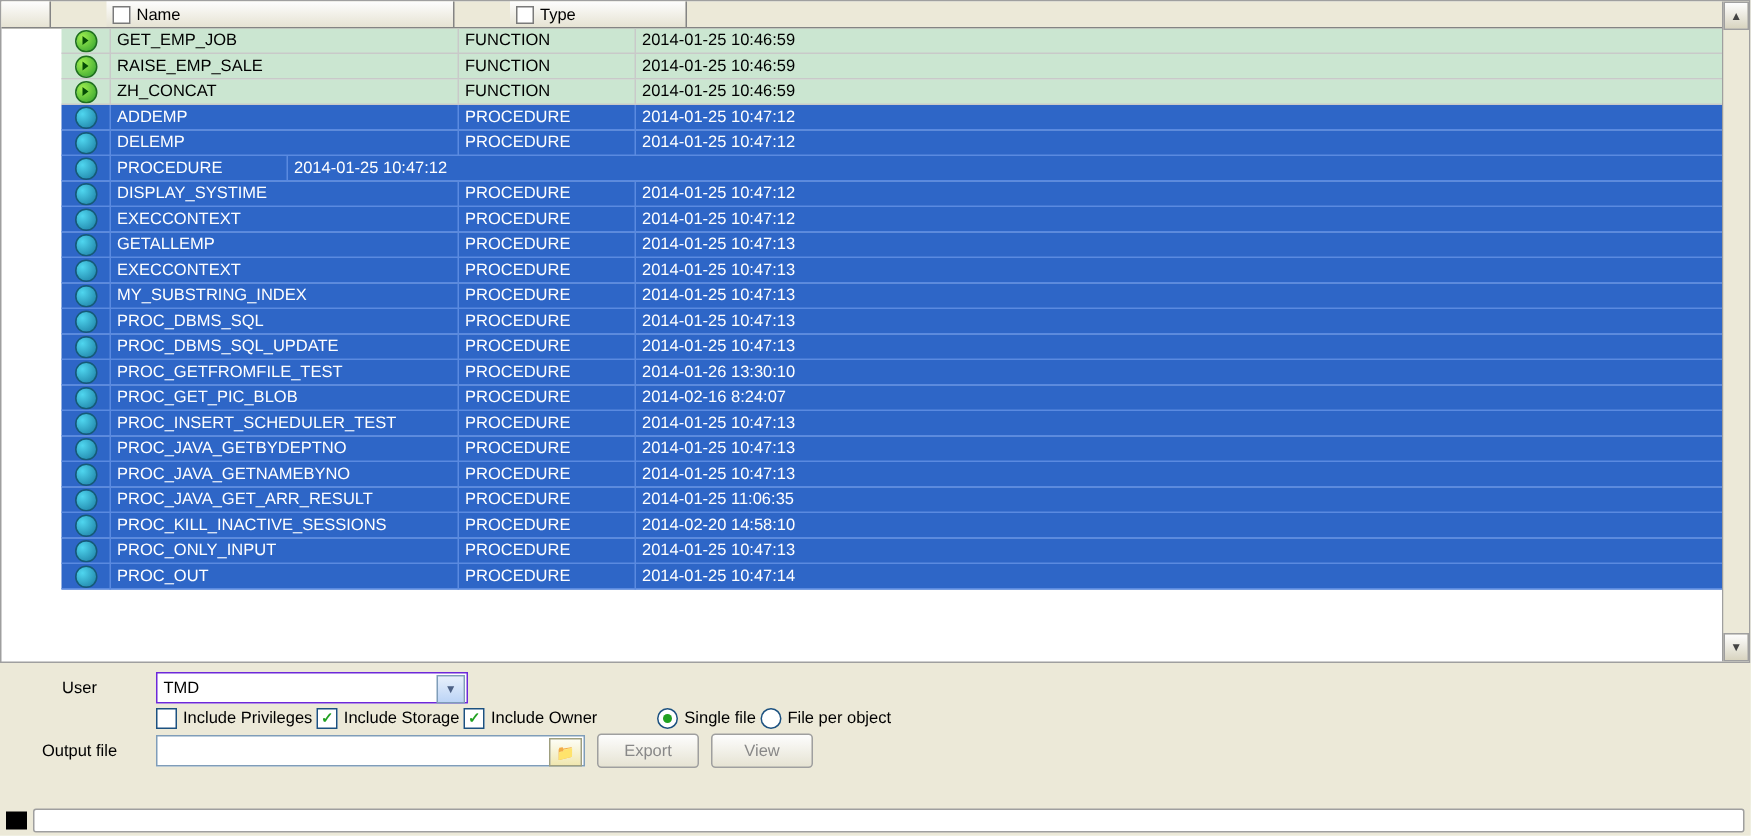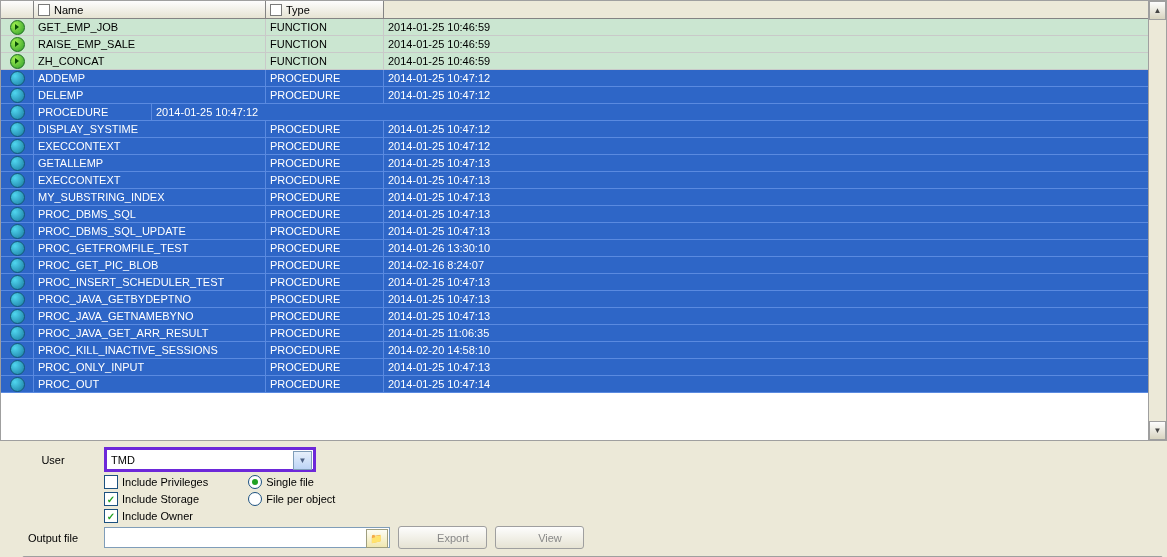--- a/index.html
+++ b/index.html
@@ -1,54 +1,54 @@
 <!DOCTYPE html>
 <html><head>
 <meta charset="utf-8">
 <style>
   html,body{margin:0;padding:0;font-family:Tahoma,Arial,sans-serif;font-size:11px;background:#ece9d8;width:1167px;height:557px;overflow:hidden;}
   .container{display:flex;flex-direction:column;width:100%;height:100%;}
   .grid-wrap{border:1px solid #9f9f9f;background:#fff;height:440px;position:relative;}
-  .grid-header{display:flex;background:#ece9d8;border-bottom:1px solid #848484;height:17px;}
+  .grid-header{display:flex;background:#ece9d8;border-bottom:1px solid #848484;height:17px;gap:37px;}
   .hcell{border-right:1px solid #848484;display:flex;align-items:center;padding:0 4px;box-sizing:border-box;background:linear-gradient(#fdfdfd,#e6e3d3);height:17px;color:#000;position:relative;}
   .hcell.corner{width:33px;}
   .hcheck{width:10px;height:10px;border:1px solid #7a7a7a;background:#fff;display:inline-block;margin-right:4px;}
   .grid-body{height:421px;overflow:hidden;position:relative;}
-  .row{display:flex;height:17px;align-items:center;}
+  .row{display:flex;height:17px;align-items:center;margin-left:40px;}
   .row.fn{background:#cbe6d1;}
   .row.pr{background:#2e66c7;color:#fff;}
   .cell{border-right:1px solid #c9c9c9;border-bottom:1px solid #c9c9c9;padding:0 4px;box-sizing:border-box;height:17px;display:flex;align-items:center;overflow:hidden;white-space:nowrap;}
   .row.pr .cell{border-right:1px solid #5a8ae0;border-bottom:1px solid #5a8ae0;}
   .c-icon{width:33px;justify-content:center;}
   .c-name{width:232px;}
   .c-type{width:118px;}
   .c-comp{flex:1;}
   .ico-f{width:13px;height:13px;border-radius:50%;background:radial-gradient(circle at 4px 4px,#9fef4f,#2e9e2e);border:1px solid #1f6f1f;display:inline-block;position:relative;}
   .ico-p{width:13px;height:13px;border-radius:50%;background:radial-gradient(circle at 4px 4px,#4fd6ef,#1a7aa0);border:1px solid #155a77;display:inline-block;}
   .ico-f::after{content:"";position:absolute;left:4px;top:3px;width:0;height:0;border-left:4px solid #064d06;border-top:3px solid transparent;border-bottom:3px solid transparent;}
   .vscroll{position:absolute;right:0;top:0;width:17px;height:100%;background:#ece9d8;border-left:1px solid #9f9f9f;display:flex;flex-direction:column;}
   .vsbtn{height:17px;background:linear-gradient(#fdfdfd,#d8d4c0);border:1px solid #9f9f9f;display:flex;align-items:center;justify-content:center;color:#444;font-size:8px;}
   .vstrack{flex:1;background:#ece9d8;}
   .bottom-panel{flex:1;padding:6px 8px 4px 8px;background:#ece9d8;}
   .form-row{display:flex;align-items:center;margin-bottom:3px;}
   .lbl{width:90px;text-align:center;padding-right:6px;color:#000;}
-  .combo{border:3px solid #6d28d9;background:#fff;height:19px;width:200px;display:flex;align-items:center;padding:0 2px 0 4px;position:relative;}
+  .combo{border:1px solid #6d28d9;background:#fff;height:19px;width:200px;display:flex;align-items:center;padding:0 2px 0 4px;position:relative;}
   .combo-btn{position:absolute;right:1px;top:1px;width:17px;height:17px;background:linear-gradient(#e7f0fb,#bcd4f6);border:1px solid #7f9db9;display:flex;align-items:center;justify-content:center;font-size:8px;color:#4d6185;}
   .chk{width:12px;height:12px;border:1px solid #1c5180;background:#fff;display:inline-flex;align-items:center;justify-content:center;margin-right:4px;font-size:10px;color:#21a121;font-weight:bold;}
   .radio{width:12px;height:12px;border:1px solid #1c5180;border-radius:50%;background:#fff;display:inline-flex;align-items:center;justify-content:center;margin-right:4px;}
   .radio.sel::after{content:"";width:6px;height:6px;border-radius:50%;background:#21a121;}
   .opt-row{display:flex;align-items:center;}
   .outbox{border:1px solid #7f9db9;background:#fff;height:19px;width:280px;display:flex;align-items:center;padding:0 2px;position:relative;}
   .folder-btn{position:absolute;right:1px;top:1px;width:20px;height:17px;background:linear-gradient(#fdfdf5,#f0e7b0);border:1px solid #9f9f7f;display:flex;align-items:center;justify-content:center;font-size:10px;}
-  .btn{height:21px;min-width:66px;border:1px solid #9f9f9f;background:linear-gradient(#fdfdfd,#e6e3d3);display:flex;align-items:center;justify-content:center;color:#888;margin-left:8px;border-radius:3px;padding-left:21px;}
+  .btn{height:21px;min-width:66px;border:1px solid #9f9f9f;background:linear-gradient(#fdfdfd,#e6e3d3);display:flex;align-items:center;justify-content:center;color:#888;margin-left:8px;border-radius:3px;}
   .status-bar{display:flex;align-items:center;height:20px;padding:0 4px;gap:4px;}
   .status-sq{width:14px;height:12px;background:#000;}
   .status-prog{flex:1;height:14px;border:1px solid #9f9f9f;background:#fff;border-radius:2px;}
   .option-area{display:flex;gap:40px;margin-left:96px;margin-bottom:3px;}
-  .chk-col{display:flex;flex-direction:column;gap:3px;}
+  .chk-col{display:flex;flex-direction:row;gap:3px;}
 </style>
 </head>
 <body>
 
 <div class="container">
   <div class="grid-wrap">
     <div class="grid-header">
       <div class="hcell corner"></div>
       <div class="hcell c-name">
           <span class="hcheck"></span>

